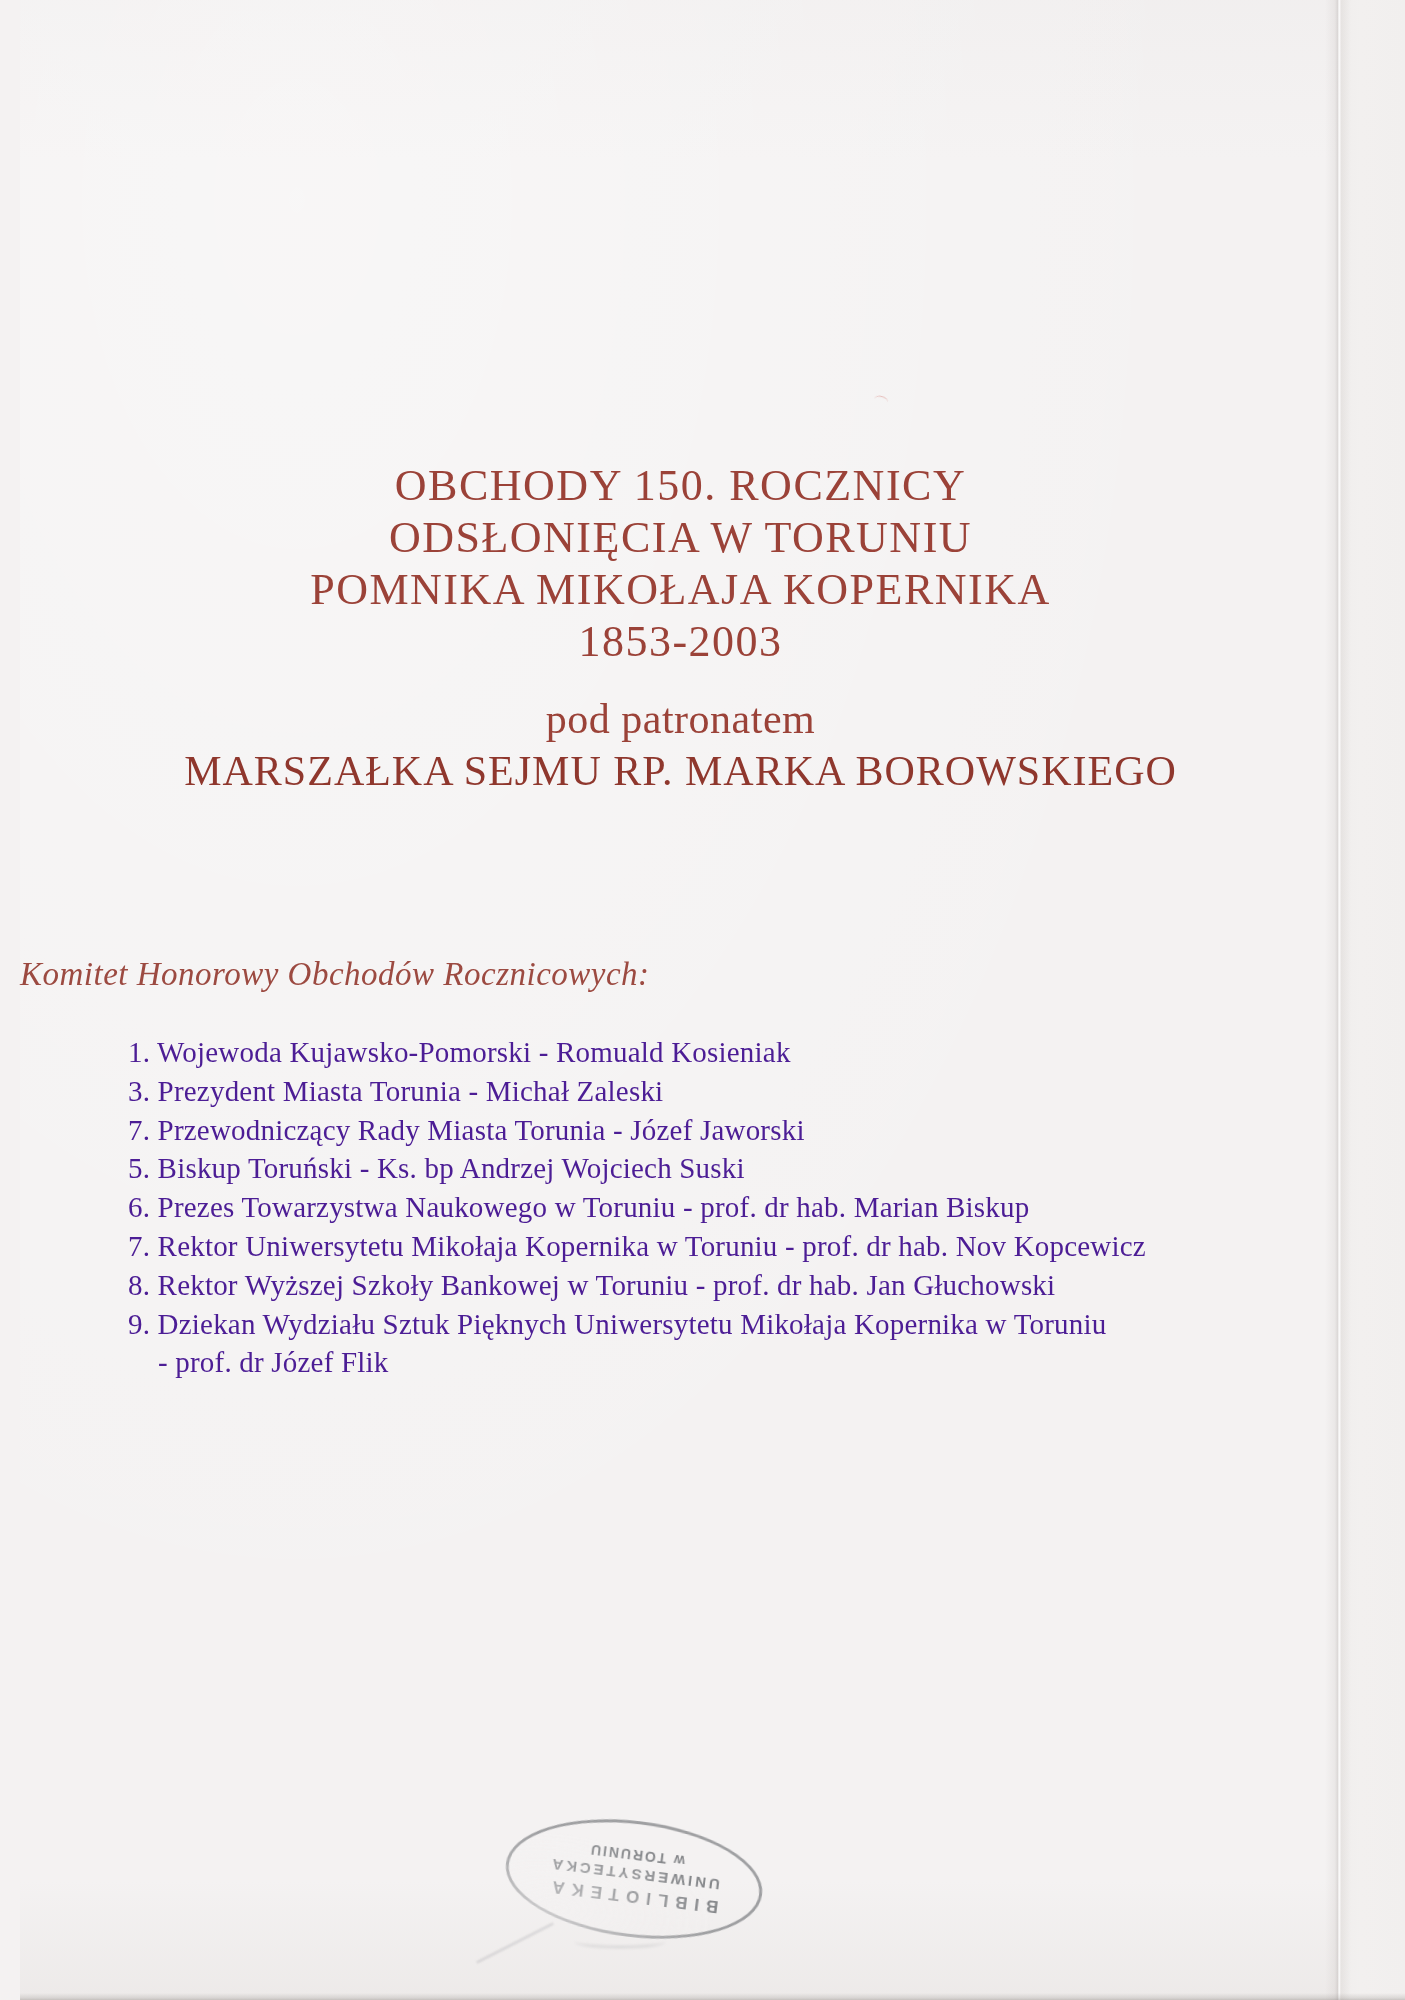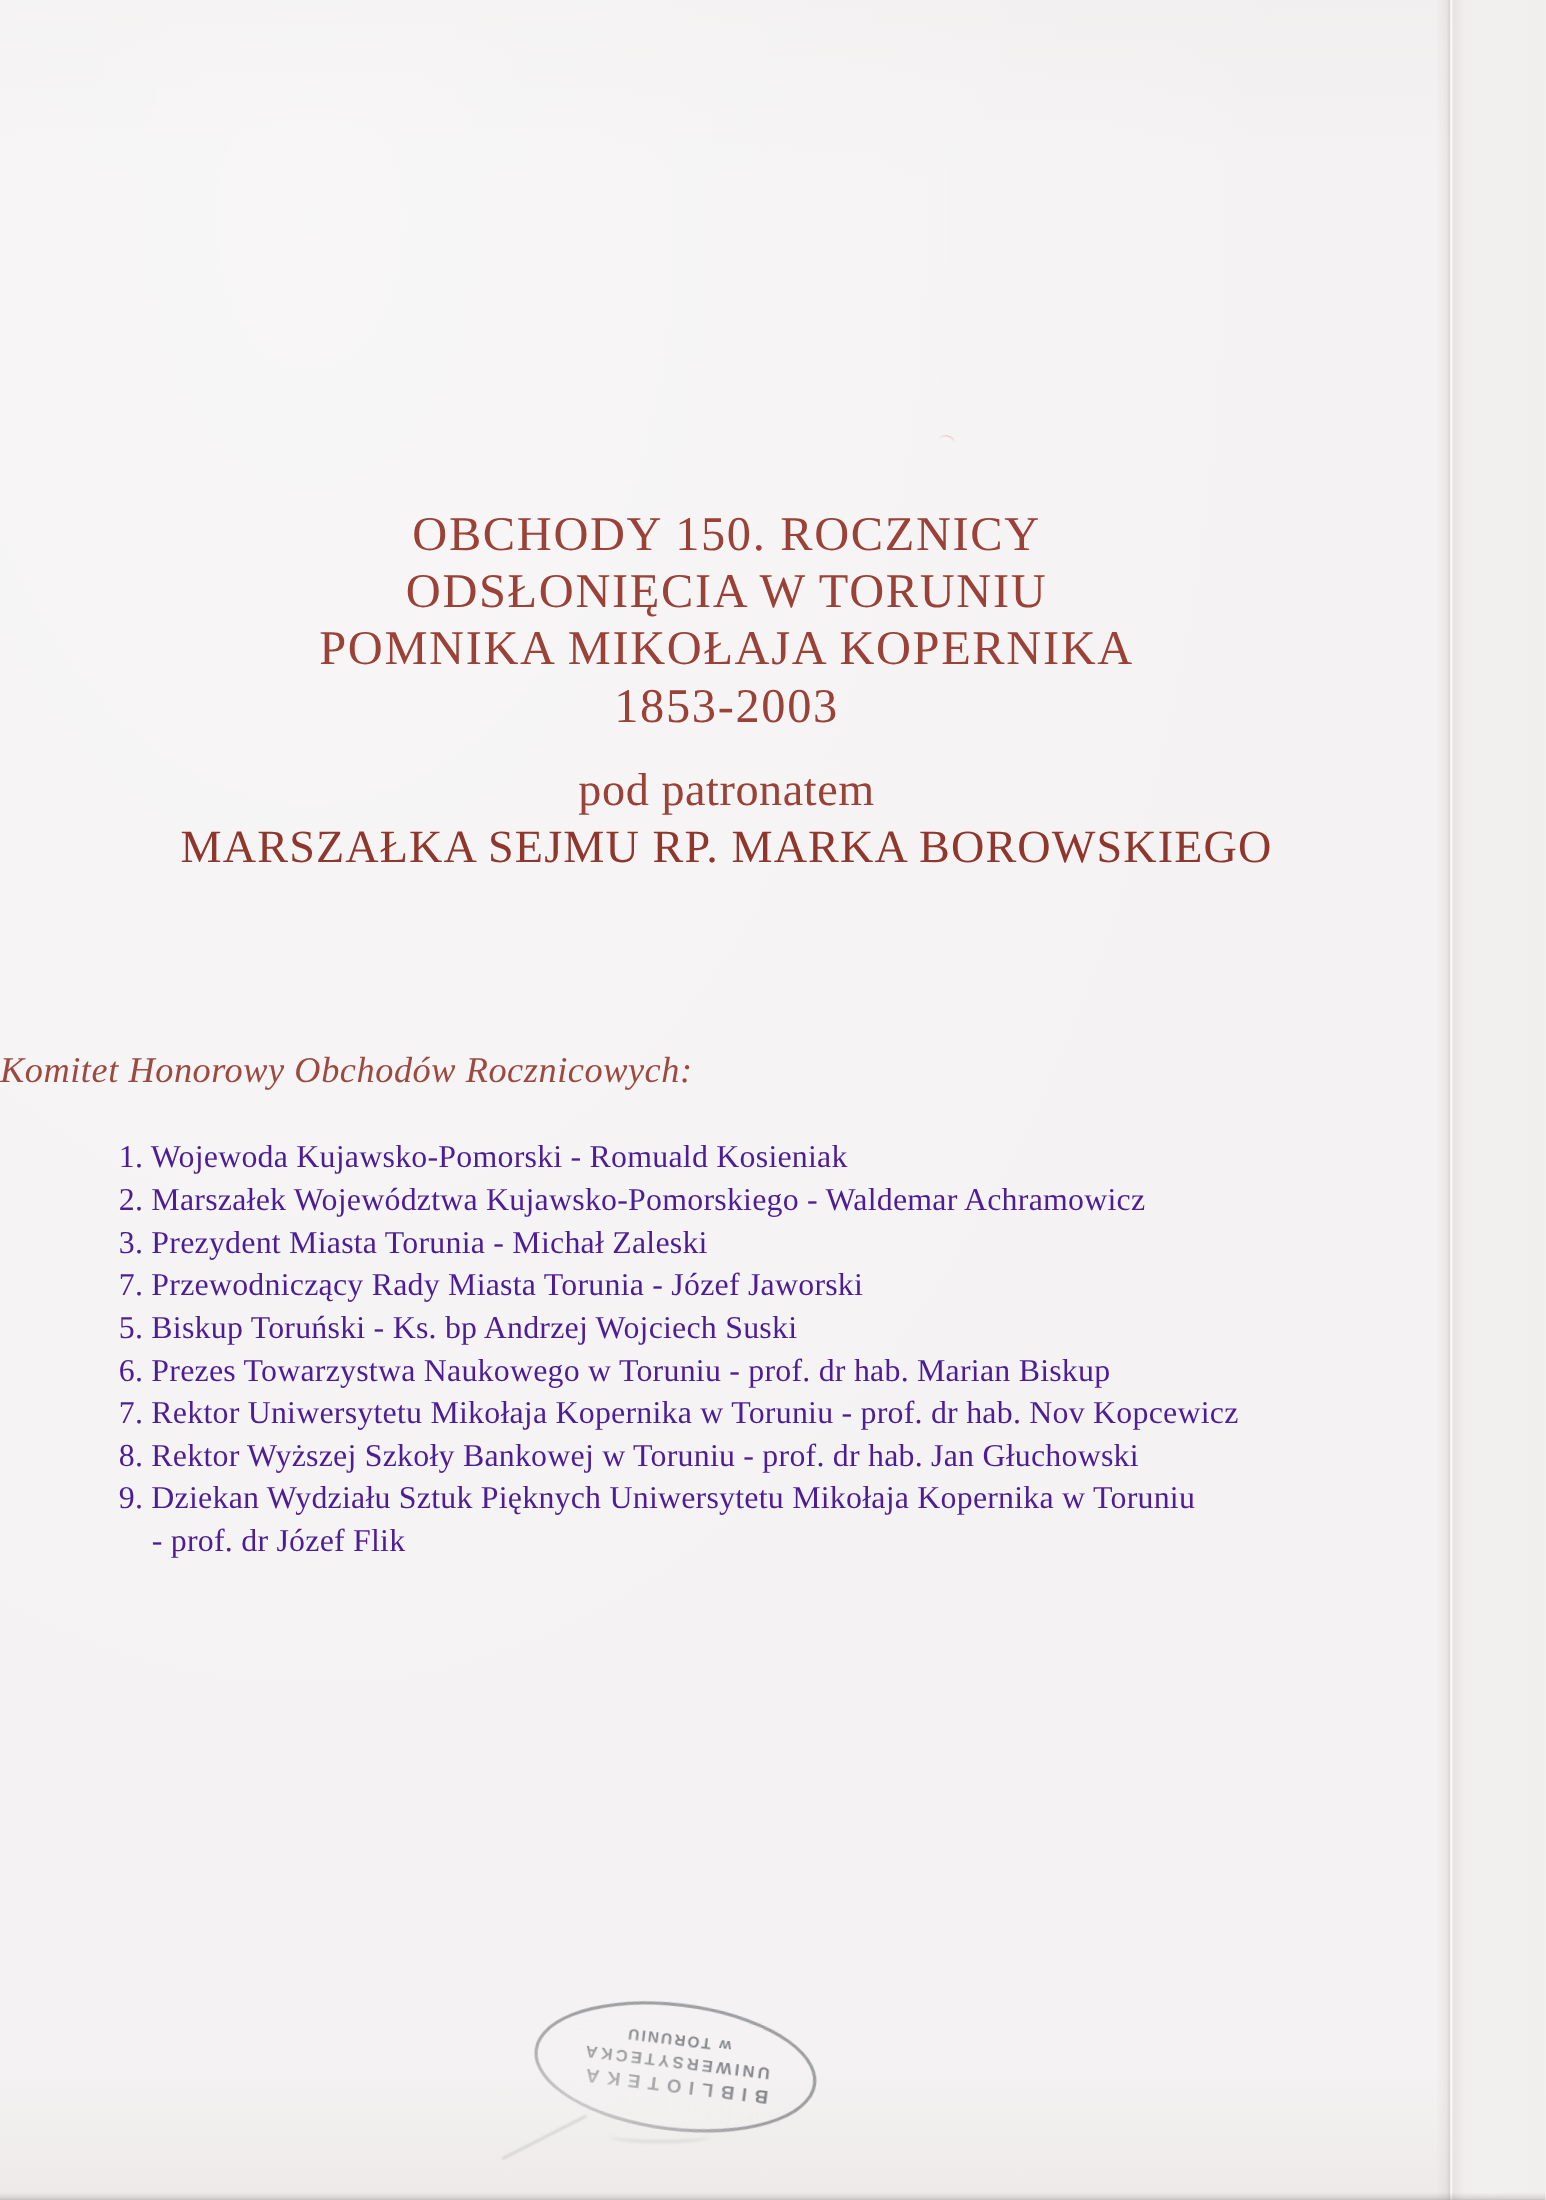--- a/index.html
+++ b/index.html
@@ -1,21 +1,21 @@
 <!DOCTYPE html>
 <html><head>
 <meta charset="utf-8">
 <style>
   html,body{margin:0;padding:0;}
   body{
     width:1405px;height:2000px;position:relative;overflow:hidden;
     background:#f4f2f2;
     font-family:"Liberation Serif", serif;
   }
-  .page{position:absolute;inset:0;}
+  .page{position:absolute;inset:0;margin-left:20px;}
   
   .paper-shade{
     position:absolute;inset:0;
     background:
       radial-gradient(ellipse at 20% 10%, rgba(255,255,255,.35), rgba(255,255,255,0) 60%),
       linear-gradient(180deg, rgba(236,233,233,.35) 0%, rgba(244,242,242,0) 8%, rgba(244,242,242,0) 94%, rgba(228,224,222,.45) 100%);
   }
   
   .fold-strip{
     position:absolute;top:0;bottom:0;left:1321px;right:0;
@@ -129,21 +129,20 @@
 
     <div class="patronage-intro">pod patronatem</div>
 
     <div class="patronage-name">MARSZAŁKA SEJMU RP. MARKA BOROWSKIEGO</div>
 
     <div class="committee-heading">Komitet Honorowy Obchodów Rocznicowych:</div>
 
     <div class="committee-list">
       <div>
           <div class="member">1. Wojewoda Kujawsko-Pomorski - Romuald Kosieniak</div>
-          <div class="member">2. Marszałek Województwa Kujawsko-Pomorskiego - Waldemar Achramowicz</div>
           <div class="member">3. Prezydent Miasta Torunia - Michał Zaleski</div>
           <div class="member">7. Przewodniczący Rady Miasta Torunia - Józef Jaworski</div>
           <div class="member">5. Biskup Toruński - Ks. bp Andrzej Wojciech Suski</div>
           <div class="member">6. Prezes Towarzystwa Naukowego w Toruniu - prof. dr hab. Marian Biskup</div>
           <div class="member">7. Rektor Uniwersytetu Mikołaja Kopernika w Toruniu - prof. dr hab. Nov Kopcewicz</div>
           <div class="member">8. Rektor Wyższej Szkoły Bankowej w Toruniu - prof. dr hab. Jan Głuchowski</div>
           <div class="member">9. Dziekan Wydziału Sztuk Pięknych Uniwersytetu Mikołaja Kopernika w Toruniu</div>
         </div>
       <div class="member-continuation">- prof. dr Józef Flik</div>
     </div>

